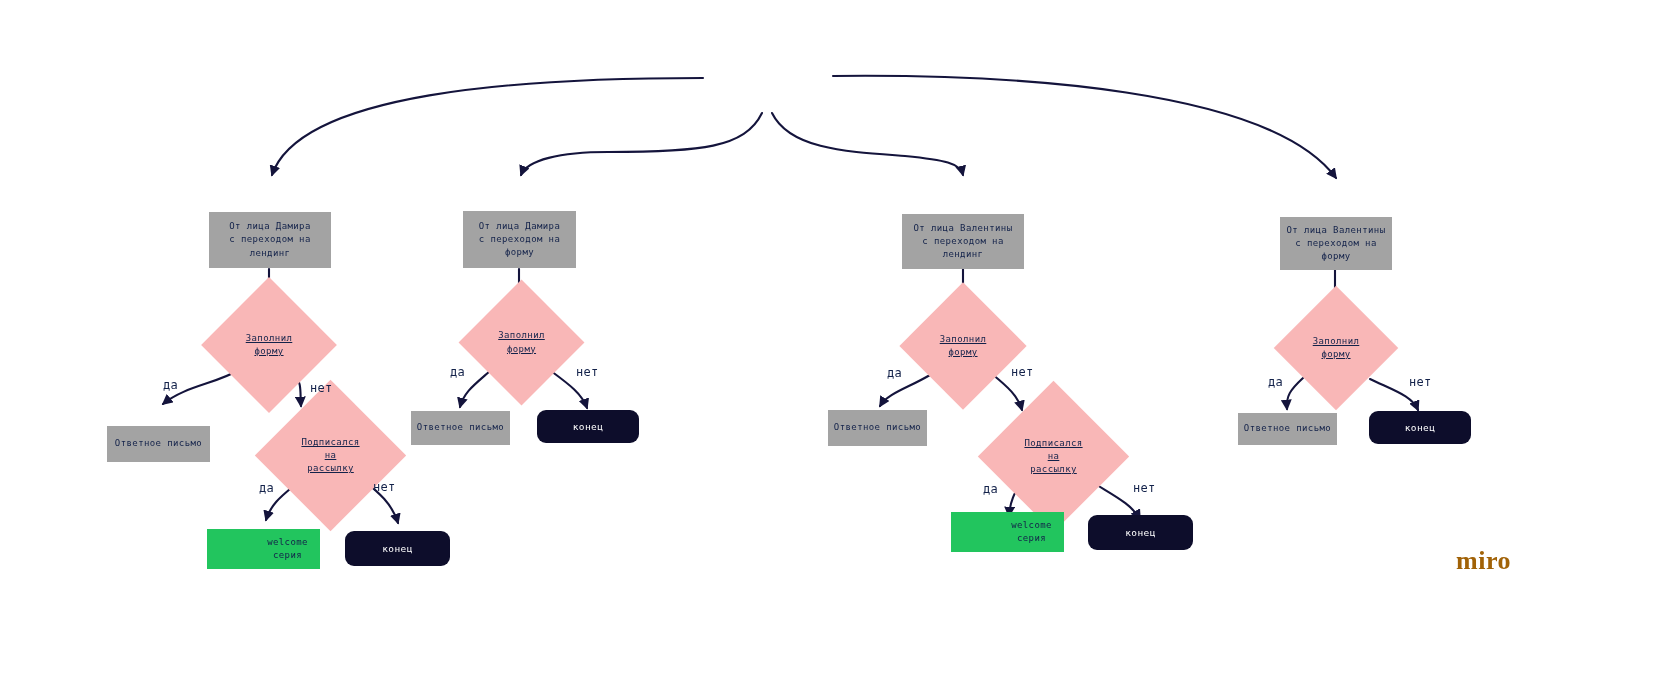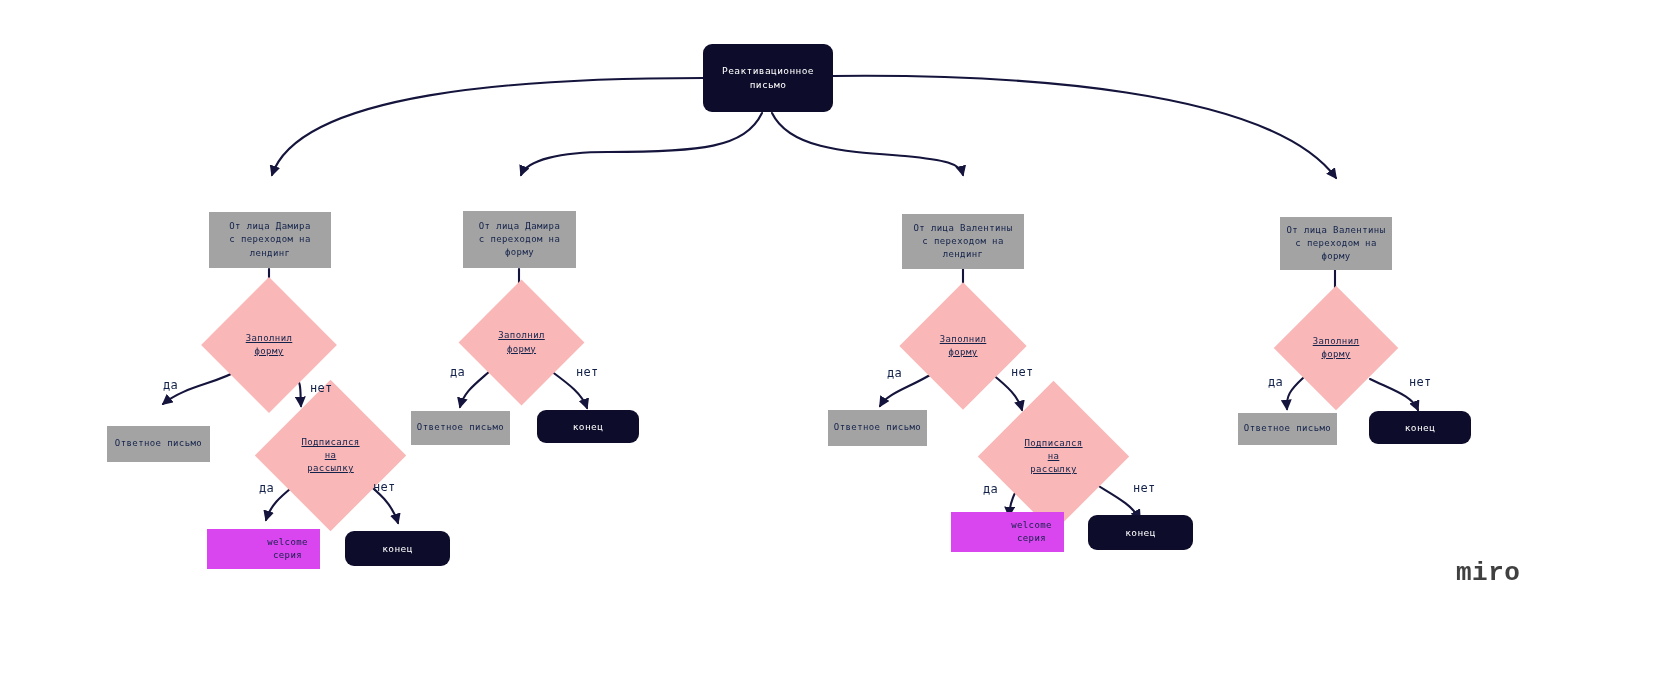--- a/index.html
+++ b/index.html
@@ -39,21 +39,21 @@
   .node-rect-dark {
     background: #0d0d2b;
     color: #ffffff;
     border-radius: 9px;
   }
   .node-rect-blue {
     background: #a3a3a3;
     color: #13224a;
   }
   .node-rect-green {
-    background: #d946ef;
+    background: #22c55e;
     color: #13224a;
     padding-left: 48px;
   }
   .node-diamond {
     background: transparent;
     color: #13224a;
   }
   .diamond-shape {
     position: absolute;
     left: 0;
@@ -71,26 +71,25 @@
   }
   .edge-label {
     position: absolute;
     color: #13224a;
     font-size: 12px;
     letter-spacing: 0.3px;
     white-space: nowrap;
   }
   .watermark {
     position: absolute;
-    color: #404040;
-    font-family: Liberation Mono, monospace;
+    color: #a16207;
+    font-family: Liberation Serif, serif;
     font-weight: 700;
     letter-spacing: 0.5px;
     user-select: none;
-    margin-top: 12px;
   }
 </style>
 </head>
 <body>
 
 <div id="canvas">
 
   <svg id="edges" viewBox="0 0 1680 673" xmlns="http://www.w3.org/2000/svg">
     <defs>
       <marker id="arrow" viewBox="0 0 10 10" refX="8.5" refY="5" markerWidth="5.2" markerHeight="5.2" orient="auto-start-reverse">
@@ -122,23 +121,20 @@
       <path d="M 992 374 C 1008 387, 1018 396, 1022 410" marker-end="url(#arrow)"></path>
       <path d="M 1023 478 C 1014 494, 1010 501, 1009 516" marker-end="url(#arrow)"></path>
       <path d="M 1086 478 C 1110 494, 1130 502, 1140 519" marker-end="url(#arrow)"></path>
 
       <path d="M 1335 270 L 1335 303" marker-end="url(#arrow)"></path>
       <path d="M 1303 378 C 1290 390, 1286 396, 1287 409" marker-end="url(#arrow)"></path>
       <path d="M 1370 379 C 1395 391, 1412 396, 1418 410" marker-end="url(#arrow)"></path>
     </g>
   </svg>
 
-  <div class="node node-rect-dark" style="left:703px; top:44px; width:130px; height:68px; font-size:9.5px;">
-    <span>Реактивационное письмо</span>
-  </div>
 
   <div class="node node-rect-blue" style="left:209px; top:212px; width:122px; height:56px; font-size:9px;">
     <span>От лица Дамира
 с переходом на лендинг</span>
   </div>
 
   <div class="node node-rect-blue" style="left:463px; top:211px; width:113px; height:57px; font-size:9px;">
     <span>От лица Дамира
 с переходом на форму</span>
   </div>

